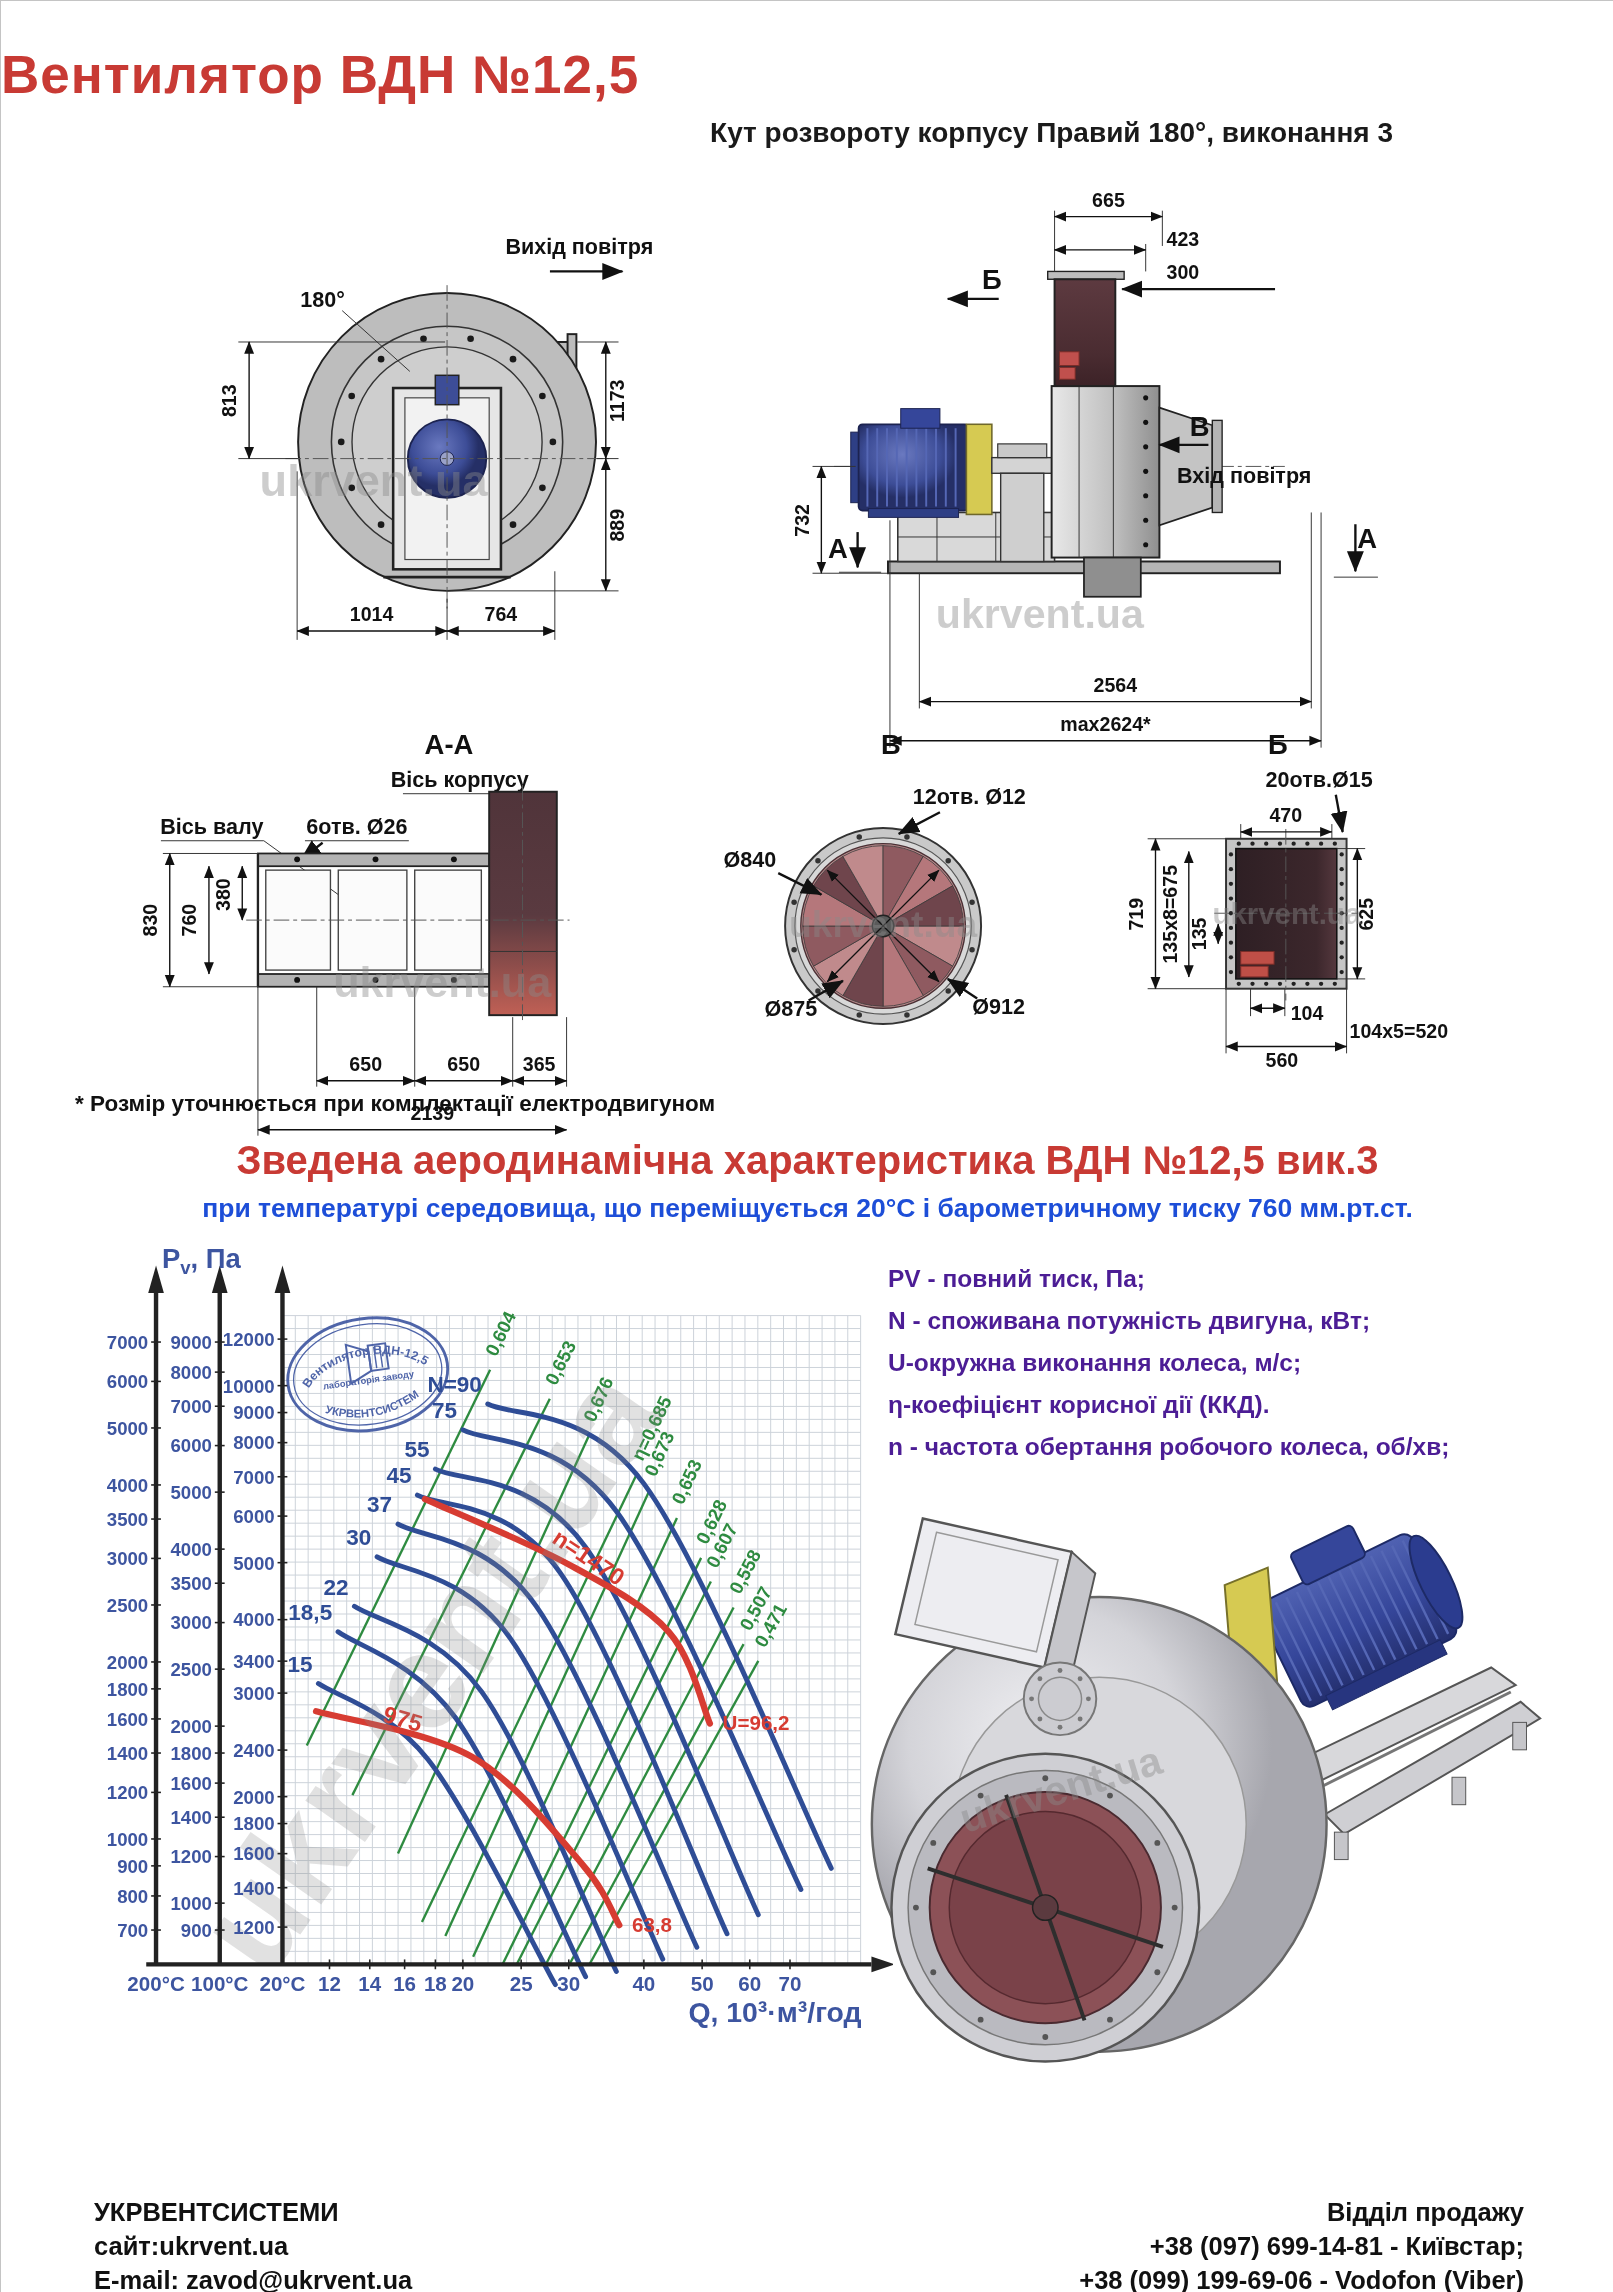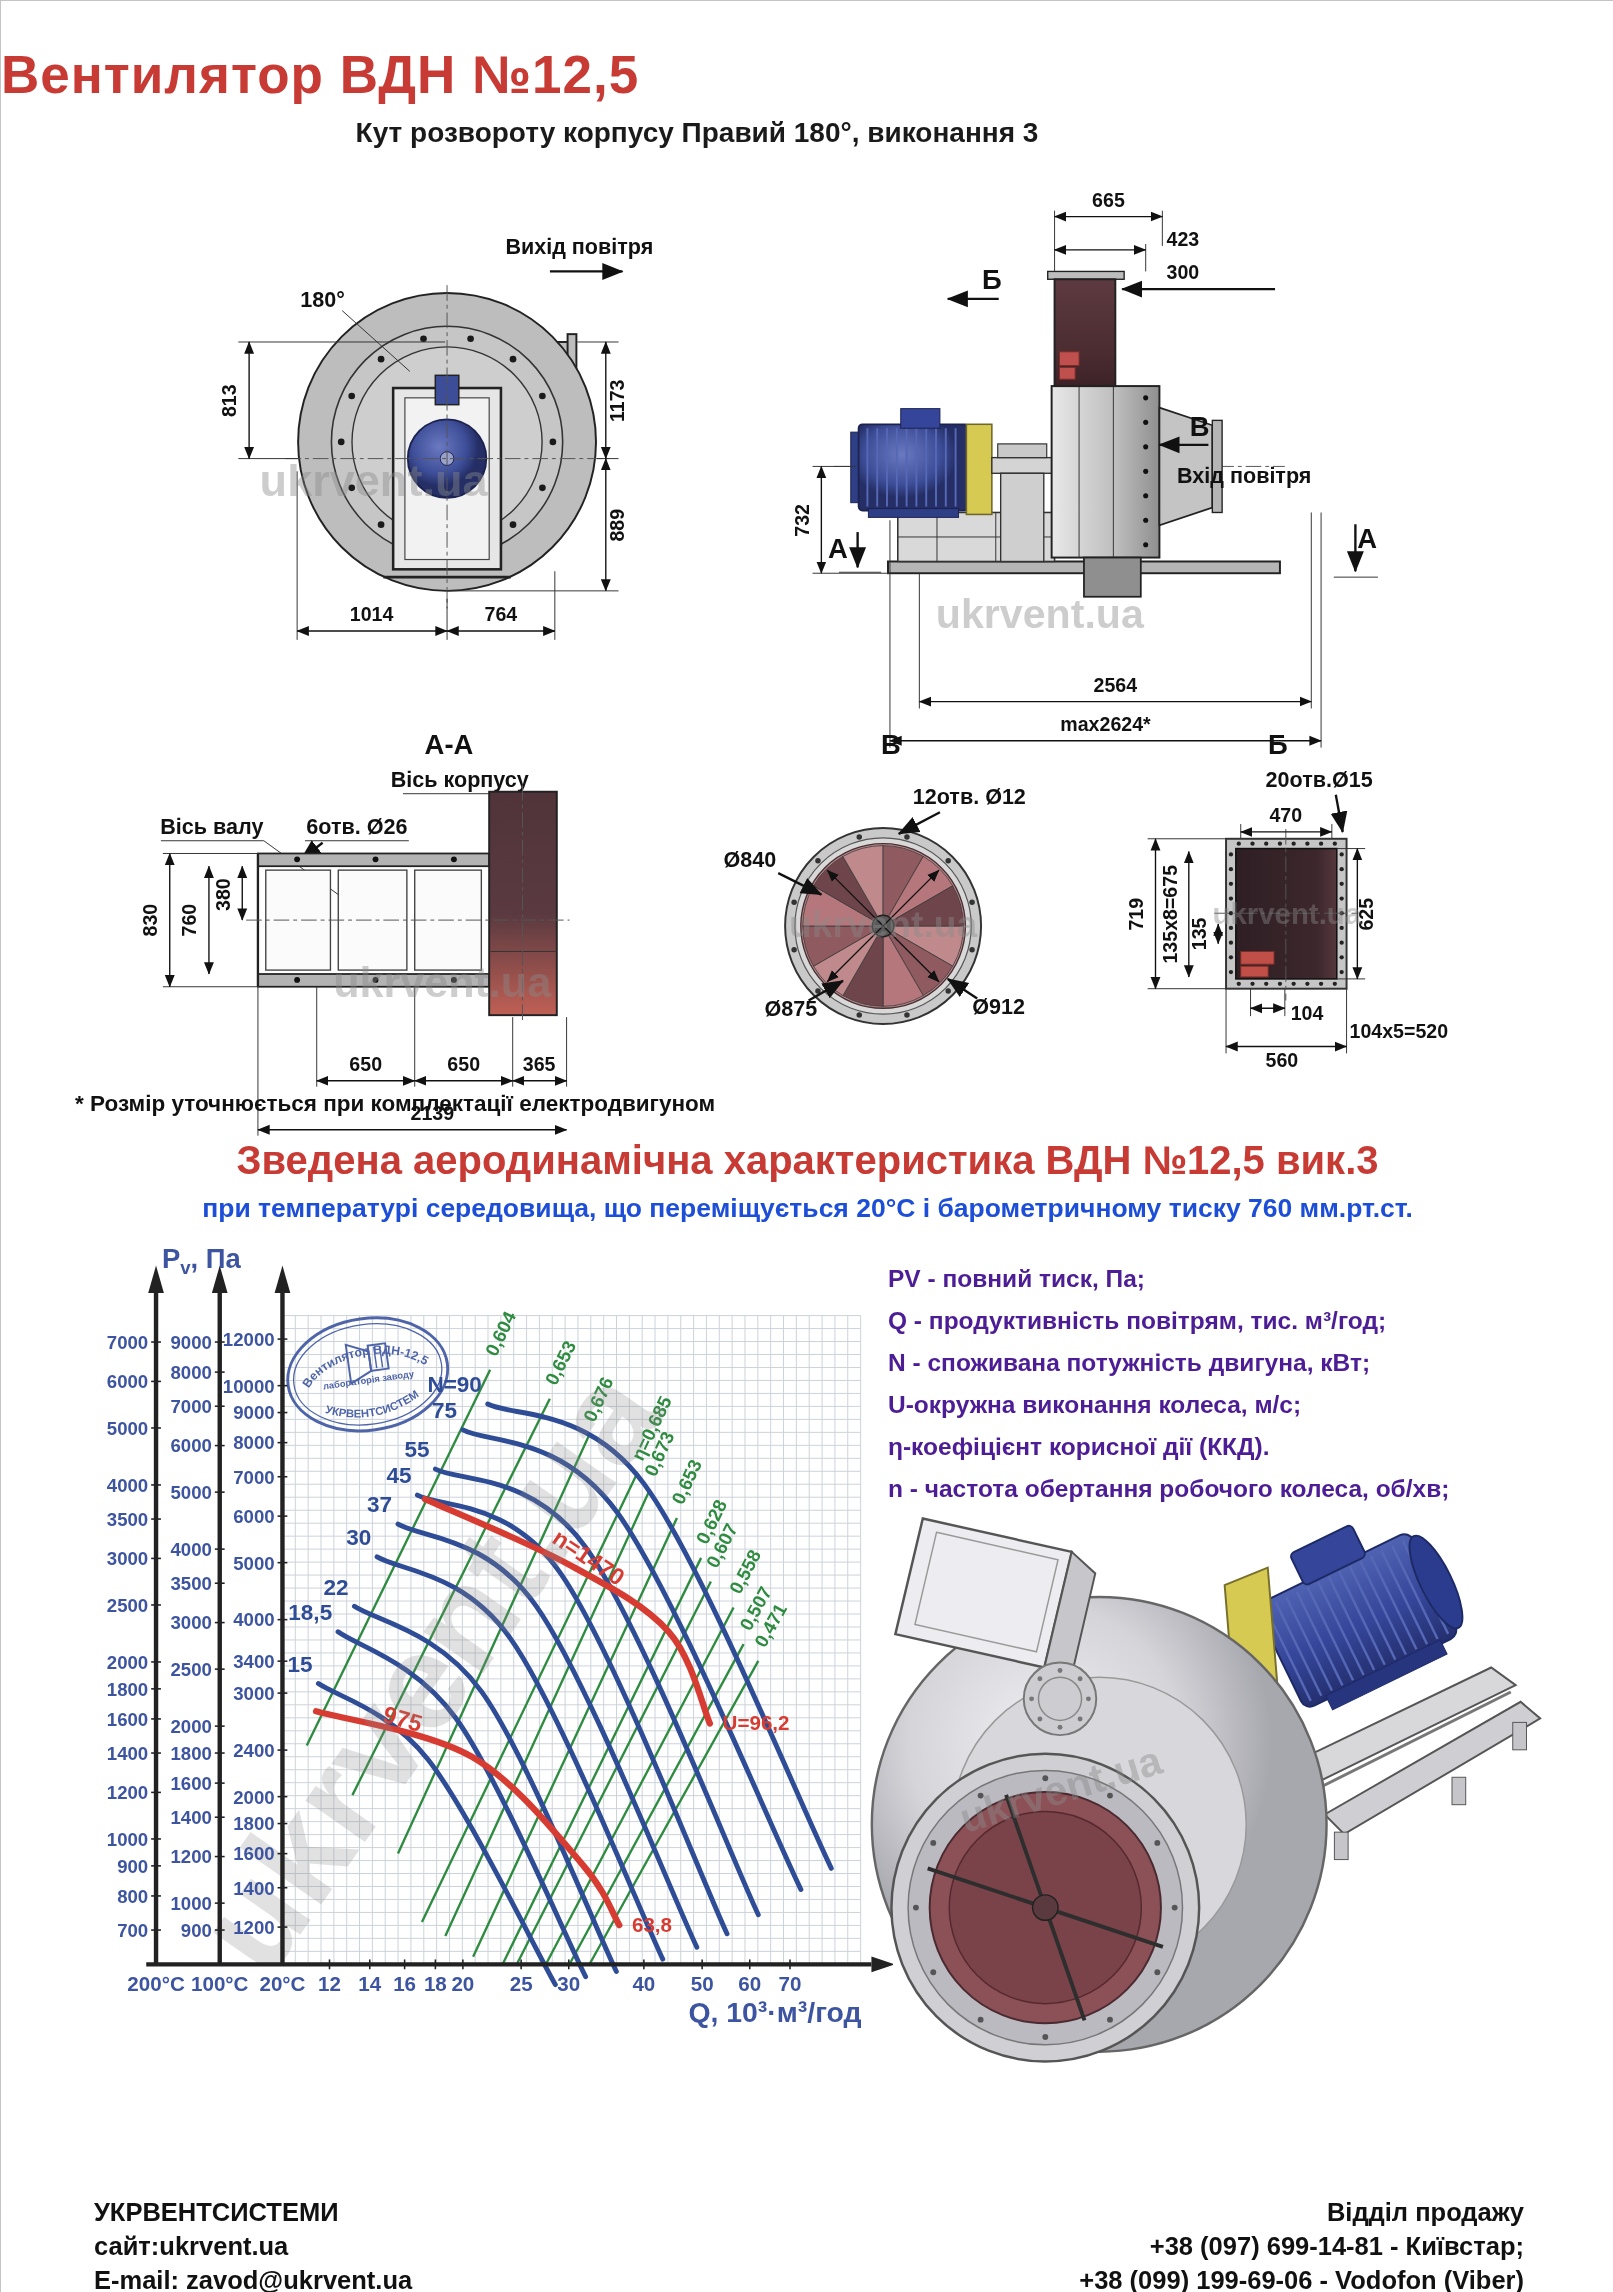--- a/index.html
+++ b/index.html
@@ -1,21 +1,21 @@
 <!DOCTYPE html>
 <html><head>
 <meta charset="utf-8">
 <style>
   html,body{margin:0;padding:0;background:#e8e8e8;}
   .page{position:relative;width:1613px;height:2293px;background:#fff;border:1px solid #c4c4c4;
         font-family:"Liberation Sans",sans-serif;overflow:hidden;margin:0 auto;}
   .t-red{color:#c83a34;}
   .page-title{position:absolute;top:43px;left:0;width:1392px;text-align:left;
               font-size:53px;font-weight:700;letter-spacing:1px;}
-  .page-subtitle{position:absolute;top:116px;left:0;width:1392px;text-align:center;
+  .page-subtitle{position:absolute;top:116px;left:0;width:1392px;text-align:right;
                  font-size:28px;font-weight:700;color:#1a1a1a;}
   .note{position:absolute;top:1090px;left:74px;font-size:22.5px;font-weight:600;color:#111;}
   .chart-heading{position:absolute;top:1137px;left:0;width:1613px;text-align:center;
                  font-size:40px;font-weight:700;}
   .chart-subheading{position:absolute;top:1192px;left:0;width:1613px;text-align:center;
                     font-size:26.5px;font-weight:700;color:#1d4ed8;}
   .legend{position:absolute;top:1257px;left:887px;width:667px;}
   .legend div{font-size:24.5px;font-weight:700;color:#4c1d95;line-height:42px;white-space:nowrap;}
   .footer-left{position:absolute;top:2194px;left:93px;font-size:25.5px;font-weight:600;line-height:34px;color:#111;}
   .footer-right{position:absolute;top:2194px;right:90px;text-align:right;font-size:25.5px;font-weight:600;line-height:34px;color:#111;}
@@ -701,21 +701,20 @@
       <line x1="703.8180976601475" y1="738" x2="703.8180976601475" y2="748" stroke="#222" stroke-width="1.6"></line>
       <text x="703.8180976601475" y="770" font-size="21" font-weight="700" fill="#3d55a0" text-anchor="middle">60</text>
       <line x1="744.8899530985287" y1="738" x2="744.8899530985287" y2="748" stroke="#222" stroke-width="1.6"></line>
       <text x="744.8899530985287" y="770" font-size="21" font-weight="700" fill="#3d55a0" text-anchor="middle">70</text>
       <text x="104" y="32" font-size="28" font-weight="700" fill="#3d55a0">P<tspan dy="7" font-size="19">v</tspan><tspan dy="-7">, Па</tspan></text>
       <text x="818" y="802" font-size="29" font-weight="700" fill="#3d55a0" text-anchor="end">Q, 10³·м³/год</text>
     </svg>
 
   <div class="legend">
     <div>PV - повний тиск, Па;</div>
-    <div>Q - продуктивність повітрям, тис. м³/год;</div>
     <div>N - споживана потужність двигуна, кВт;</div>
     <div>U-окружна виконання колеса, м/с;</div>
     <div>η-коефіцієнт корисної дії (ККД).</div>
     <div>n - частота обертання робочого колеса, об/хв;</div>
   </div>
 
   <svg id="fan3d-svg" style="position:absolute;left:863px;top:1490px" width="686" height="647" viewBox="0 0 700 660">
     <defs>
       <linearGradient id="f3m" x1="0" y1="0" x2="0" y2="1">
           <stop offset="0%" stop-color="#5062b2"></stop>

